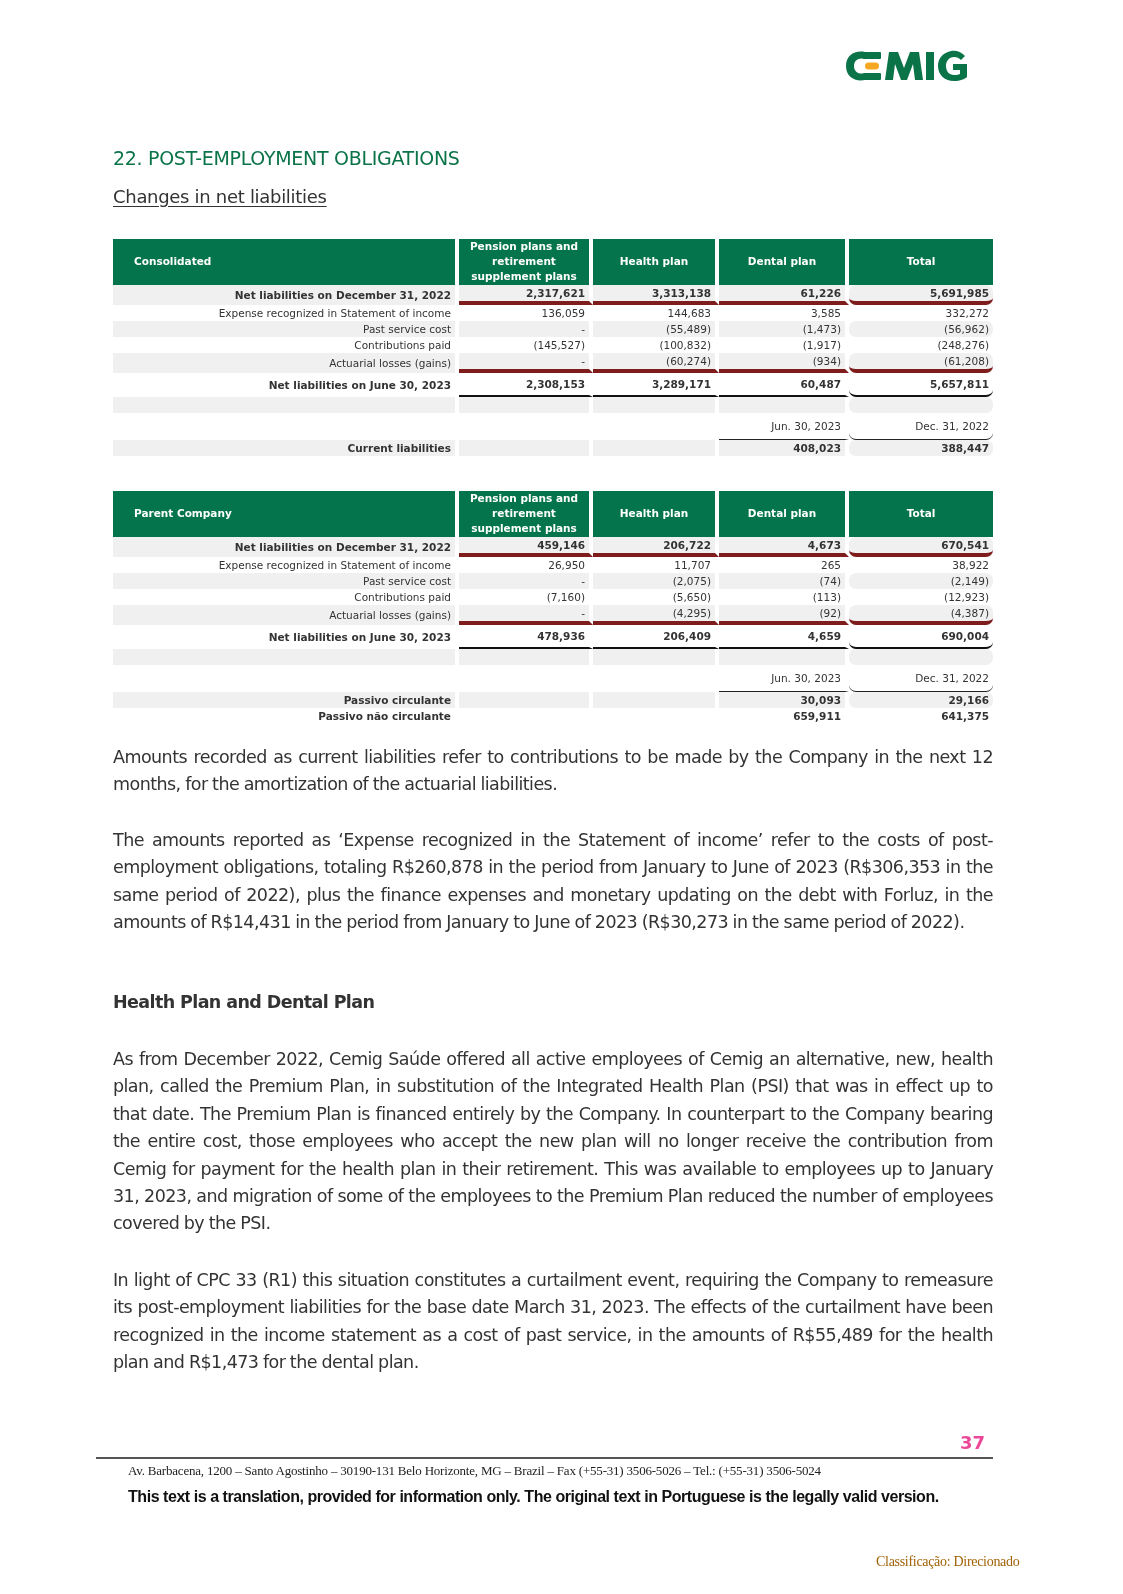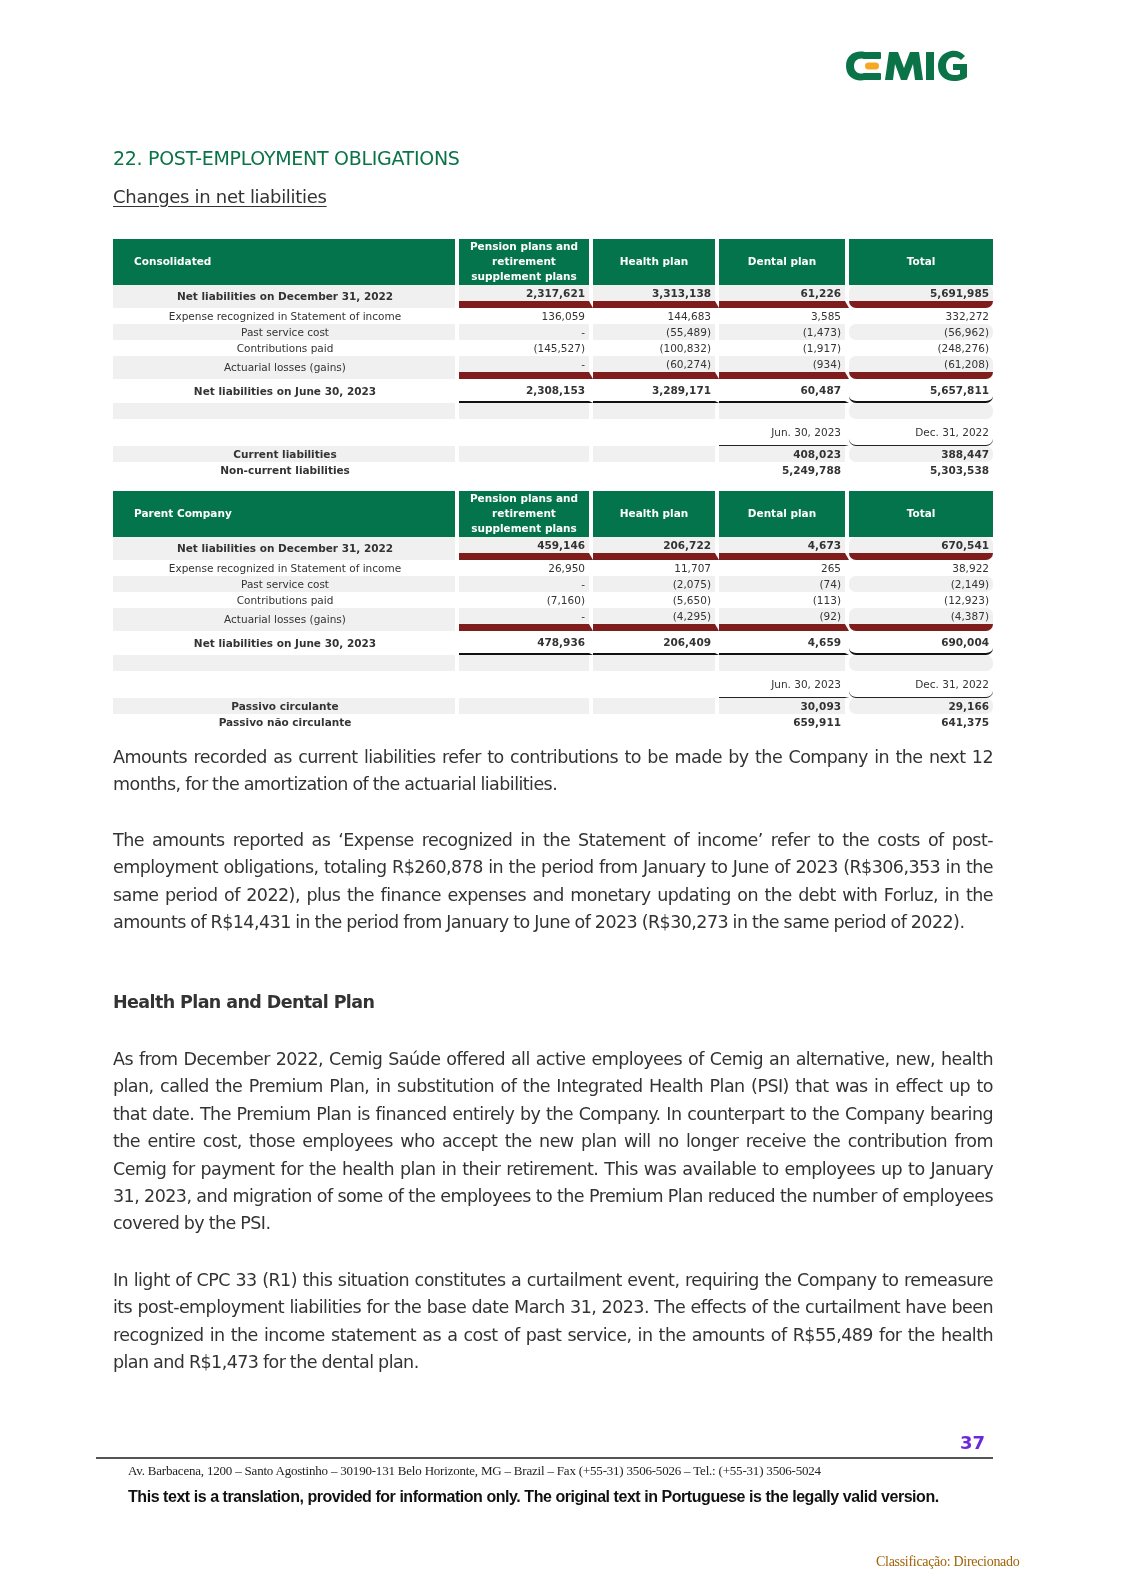--- a/index.html
+++ b/index.html
@@ -15,35 +15,35 @@
   table.fin col.c0 { width: 346px; }
   table.fin col.c1 { width: 134px; }
   table.fin col.c2 { width: 126px; }
   table.fin col.c3 { width: 130px; }
   table.fin col.c4 { width: 144px; }
   table.fin th { background: #03744b; color: #ffffff; font-weight: bold; font-size: 10.5px; height: 40px; text-align: center; line-height: 1.45; border-right: 4px solid #fff; padding: 0 4px; }
   table.fin th.first { text-align: left; padding-left: 21px; }
   table.fin th:last-child { border-right: none; }
   table.fin td { height: 16px; line-height: 16px; padding: 0 4px; text-align: right; border-right: 4px solid #fff; white-space: nowrap; }
   table.fin td:last-child { border-right: none; border-radius: 7px; }
-  table.fin td.lbl { text-align: center; padding-left: 6px; }
+  table.fin td.lbl { text-align: right; padding-left: 6px; }
   table.fin tr.shade td { background: #f0f0f0; }
   table.fin tr.bold td { font-weight: bold; }
   table.fin tr.bold.first-row td { height: 18px; }
-  table.fin tr.under td.num { border-bottom: 7px solid #7f1d1d; text-align: right; }
+  table.fin tr.under td.num { border-bottom: 4px solid #7f1d1d; text-align: right; }
   table.fin tr.total td { height: 22px; line-height: 22px; }
   table.fin tr.total td.num { border-bottom: 2px solid #111; }
   table.fin tr.spacer td { height: 16px; background: #f0f0f0; }
   table.fin tr.datehdr td { height: 22px; line-height: 26px; }
   table.fin tr.datehdr td.num { border-bottom: 1px solid #222; }
 
   .para { position: absolute; left: 113px; width: 880px; font-family: "DejaVu Sans", sans-serif; font-size: 17.5px; line-height: 27.4px; color: #333; text-align: justify; letter-spacing: -0.55px; word-spacing: -0.5px; }
   .para-head { position: absolute; left: 113px; font-family: "DejaVu Sans", sans-serif; font-weight: bold; font-size: 17.5px; color: #333; letter-spacing: -0.6px; }
 
-  .page-num { position: absolute; left: 960px; top: 1432px; font-family: "DejaVu Sans", sans-serif; font-weight: bold; font-size: 18px; color: #6d28d9; }
+  .page-num { position: absolute; left: 960px; top: 1432px; font-family: "DejaVu Sans", sans-serif; font-weight: bold; font-size: 18px; color: #ec4899; }
   .footer-rule { position: absolute; left: 96px; top: 1457px; width: 897px; height: 2px; background: #555; }
   .address { position: absolute; left: 128px; top: 1463px; font-family: "Liberation Serif", serif; font-size: 13px; color: #222; letter-spacing: -0.2px; }
   .disclaimer { position: absolute; left: 128px; top: 1488px; font-family: "Liberation Sans", sans-serif; font-weight: bold; font-size: 16px; color: #111; letter-spacing: -0.45px; }
   .classif { position: absolute; left: 876px; top: 1554px; font-family: Liberation Serif, serif; font-size: 14px; color: #a16207; letter-spacing: -0.3px; }
 </style>
 </head>
 <body>
 
 <svg class="logo" viewBox="0 0 146 40" xmlns="http://www.w3.org/2000/svg">
   <path d="M22 6 C12 4 3 9 3 20 C3 31 12 36 22 34 L22 27 C16 29 11 26 11 20 C11 14 16 11 22 13 Z" fill="#0b7348"></path>
@@ -132,27 +132,20 @@
       <td class="num">Jun. 30, 2023</td>
       <td class="num">Dec. 31, 2022</td>
     </tr>
     <tr class="shade bold">
       <td class="lbl">Current liabilities</td>
       <td></td>
         <td></td>
       <td class="num">408,023</td>
       <td class="num">388,447</td>
     </tr>
-    <tr class="bold">
-      <td class="lbl">Non-current liabilities</td>
-      <td></td>
-        <td></td>
-      <td class="num">5,249,788</td>
-      <td class="num">5,303,538</td>
-    </tr>
   </tbody>
 </table>
 
 <table class="fin" style="top:491px;">
   <colgroup>
       <col class="c0">
       <col class="c1">
       <col class="c2">
       <col class="c3">
       <col class="c4">

